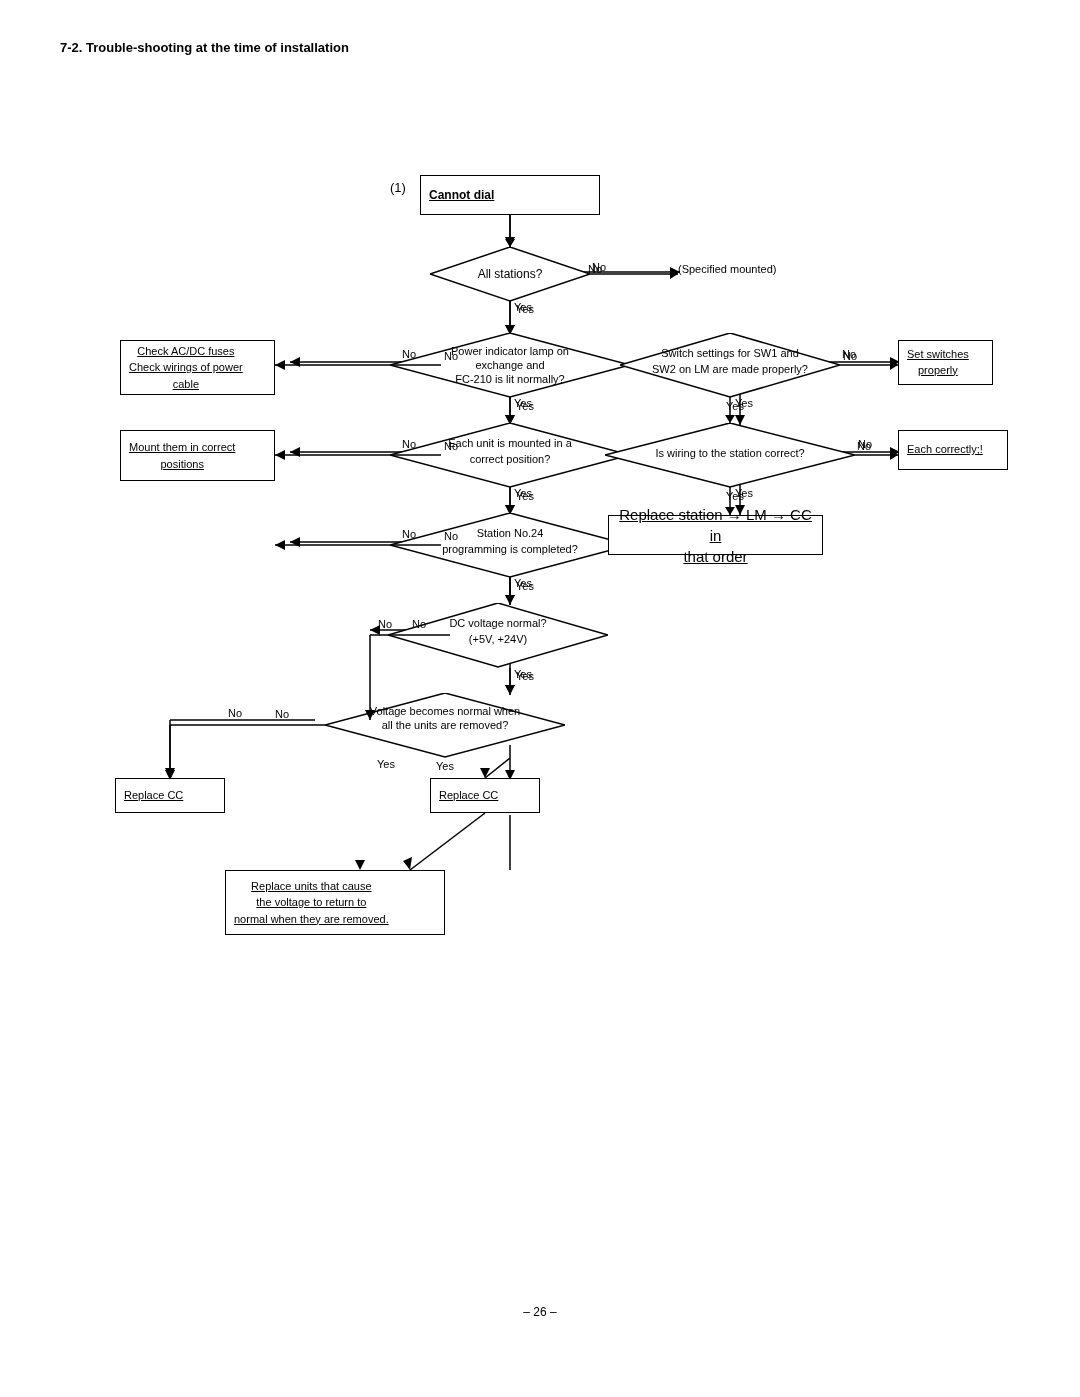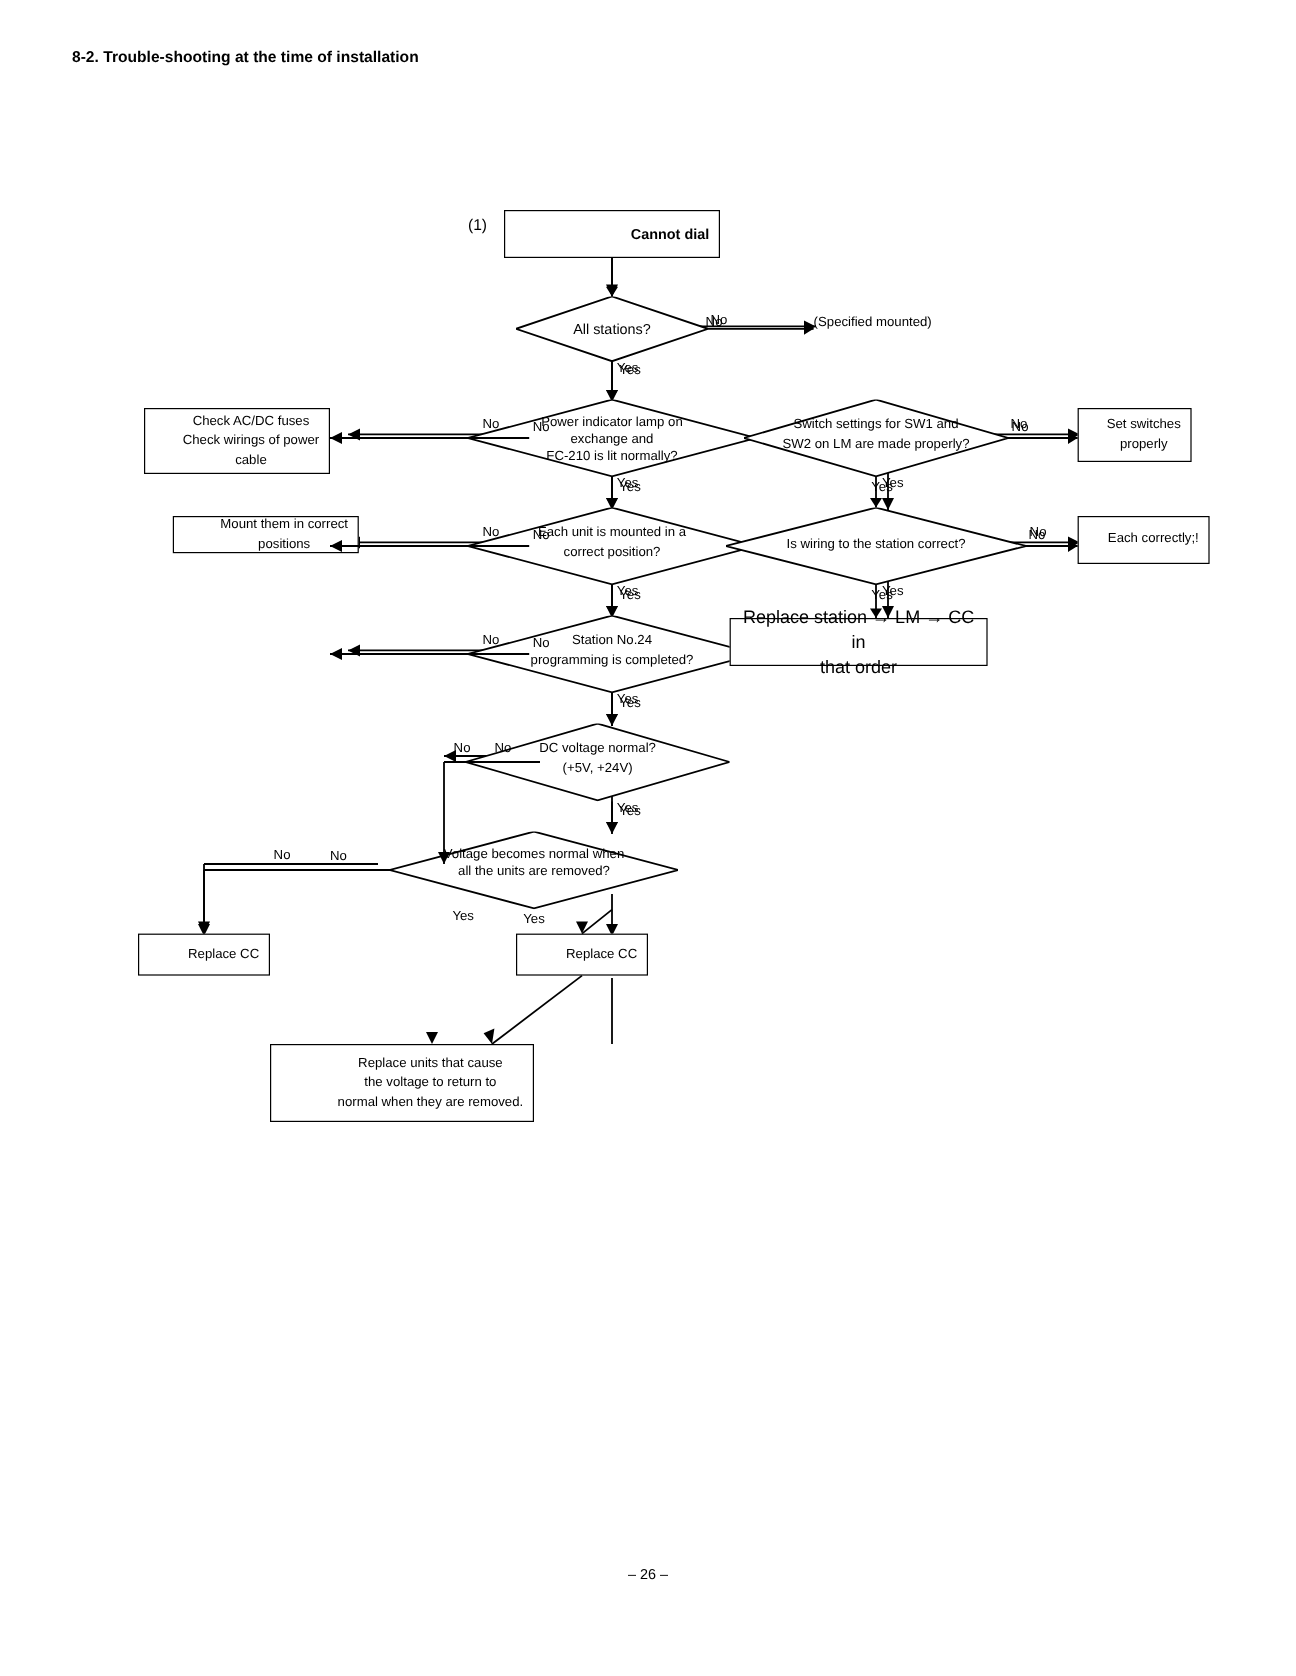--- a/index.html
+++ b/index.html
@@ -29,24 +29,25 @@
       height: 1200px;
       margin: 0 auto;
     }
     
     .box {
       position: absolute;
       border: 1.5px solid #000;
       background: #fff;
       display: flex;
       align-items: center;
-      justify-content: flex-end;
+      justify-content: flex-start;
       text-align: center;
       padding: 6px 8px;
       line-height: 1.4;
+      text-decoration: underline;
     }
     .box-bold {
       font-weight: bold;
     }
     
     .arrows-svg {
       position: absolute;
       top: 0;
       left: 0;
       width: 100%;
@@ -56,21 +57,21 @@
     .page-number {
       text-align: center;
       margin-top: 20px;
       font-size: 12px;
     }
   </style>
 </head>
 <body>
 
 <div class="page">
-  <div class="page-title">8-2.  Trouble-shooting  at  the  time  of  installation</div>
+  <div class="page-title">7-2.  Trouble-shooting  at  the  time  of  installation</div>
 
   <div class="flowchart-container">
 
     <svg class="arrows-svg">
 
       <line x1="450" y1="125" x2="450" y2="162" stroke="#000" stroke-width="1.5"></line>
       <polygon points="450,162 445,152 455,152" fill="#000"></polygon>
 
       <line x1="450" y1="213" x2="450" y2="250" stroke="#000" stroke-width="1.5"></line>
       <polygon points="450,250 445,240 455,240" fill="#000"></polygon>
@@ -187,21 +188,21 @@
         <polygon points="120,0 240,32 120,64 0,32" fill="white" stroke="black" stroke-width="1.5"></polygon>
         <text x="120" y="24" text-anchor="middle" font-size="11" font-family="Arial">Each unit is mounted in a</text>
         <text x="120" y="40" text-anchor="middle" font-size="11" font-family="Arial">correct position?</text>
       </svg>
     </div>
 
     <div style="position:absolute; left:456px; top:405px; font-size:11px;">Yes</div>
 
     <div style="position:absolute; left:342px; top:353px; font-size:11px;">No</div>
 
-    <div class="box" style="left:60px; top:345px; width:155px; height:31px;margin-left:24px;">
+    <div class="box" style="left:60px; top:345px; width:155px; height:51px;">
       <span style="font-size:11px; text-align:center; line-height:1.5;">Mount them in correct<br>positions</span>
     </div>
 
     <div style="position:absolute; left:545px; top:338px;">
       <svg width="250" height="65">
         <polygon points="125,0 250,32 125,64 0,32" fill="white" stroke="black" stroke-width="1.5"></polygon>
         <text x="125" y="34" text-anchor="middle" font-size="11" font-family="Arial">Is wiring to the station correct?</text>
       </svg>
     </div>
 

